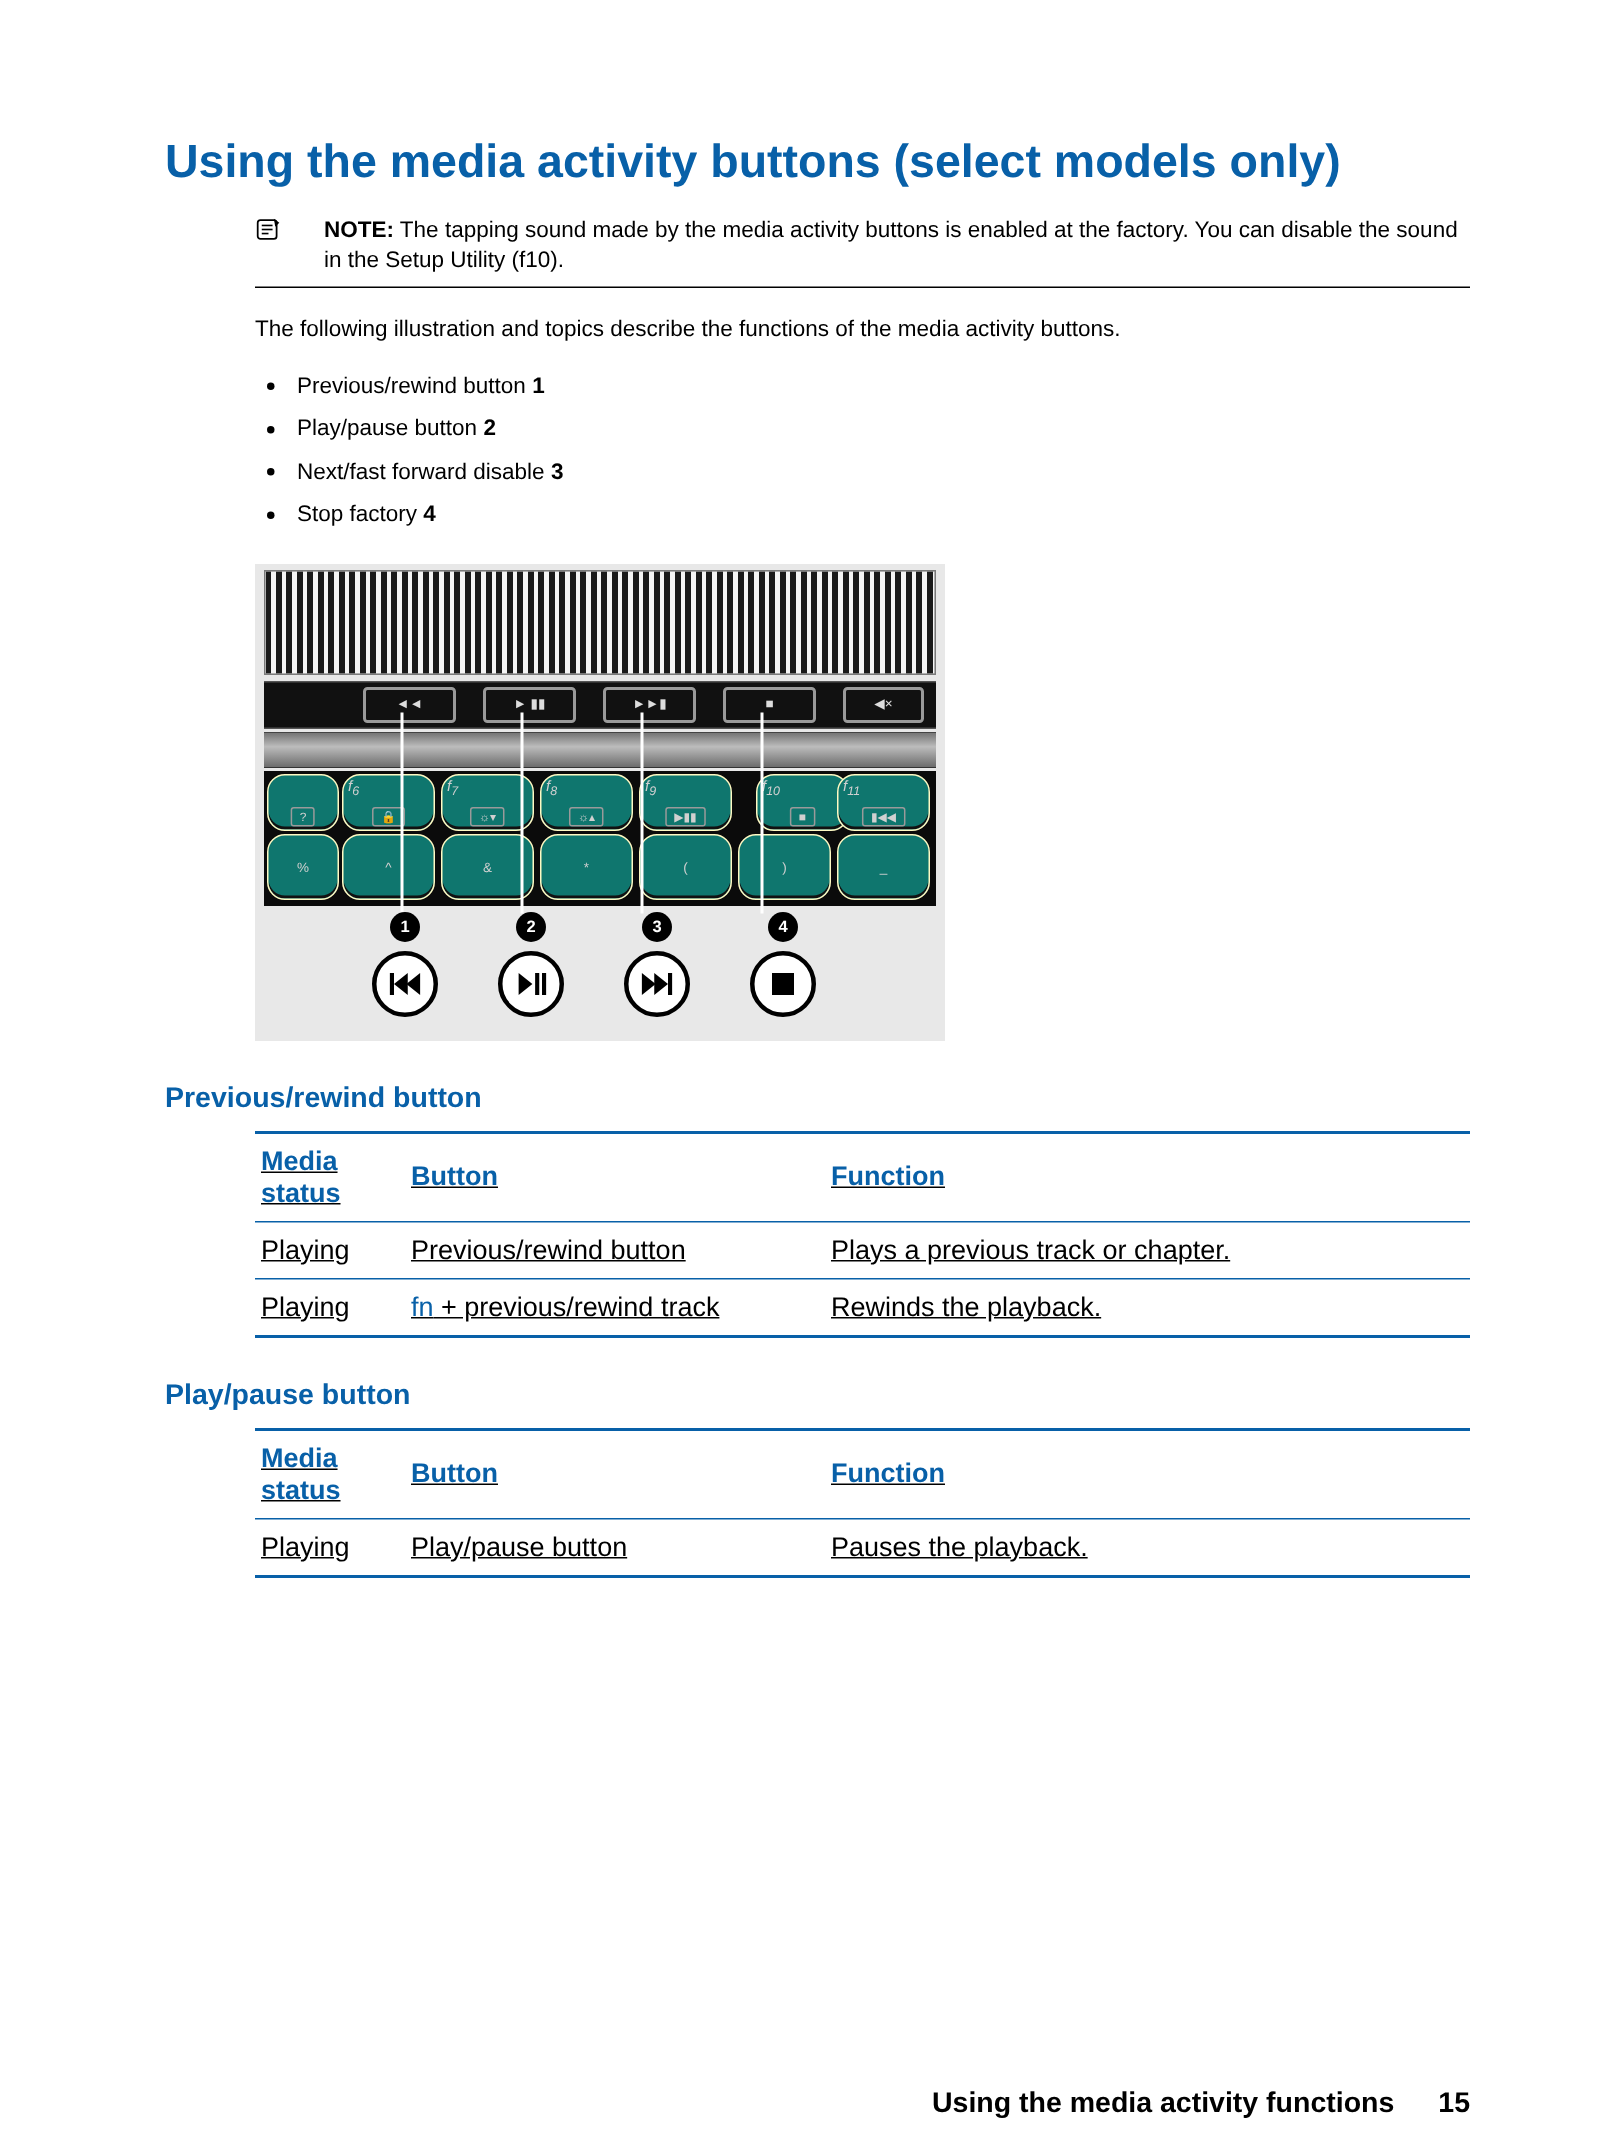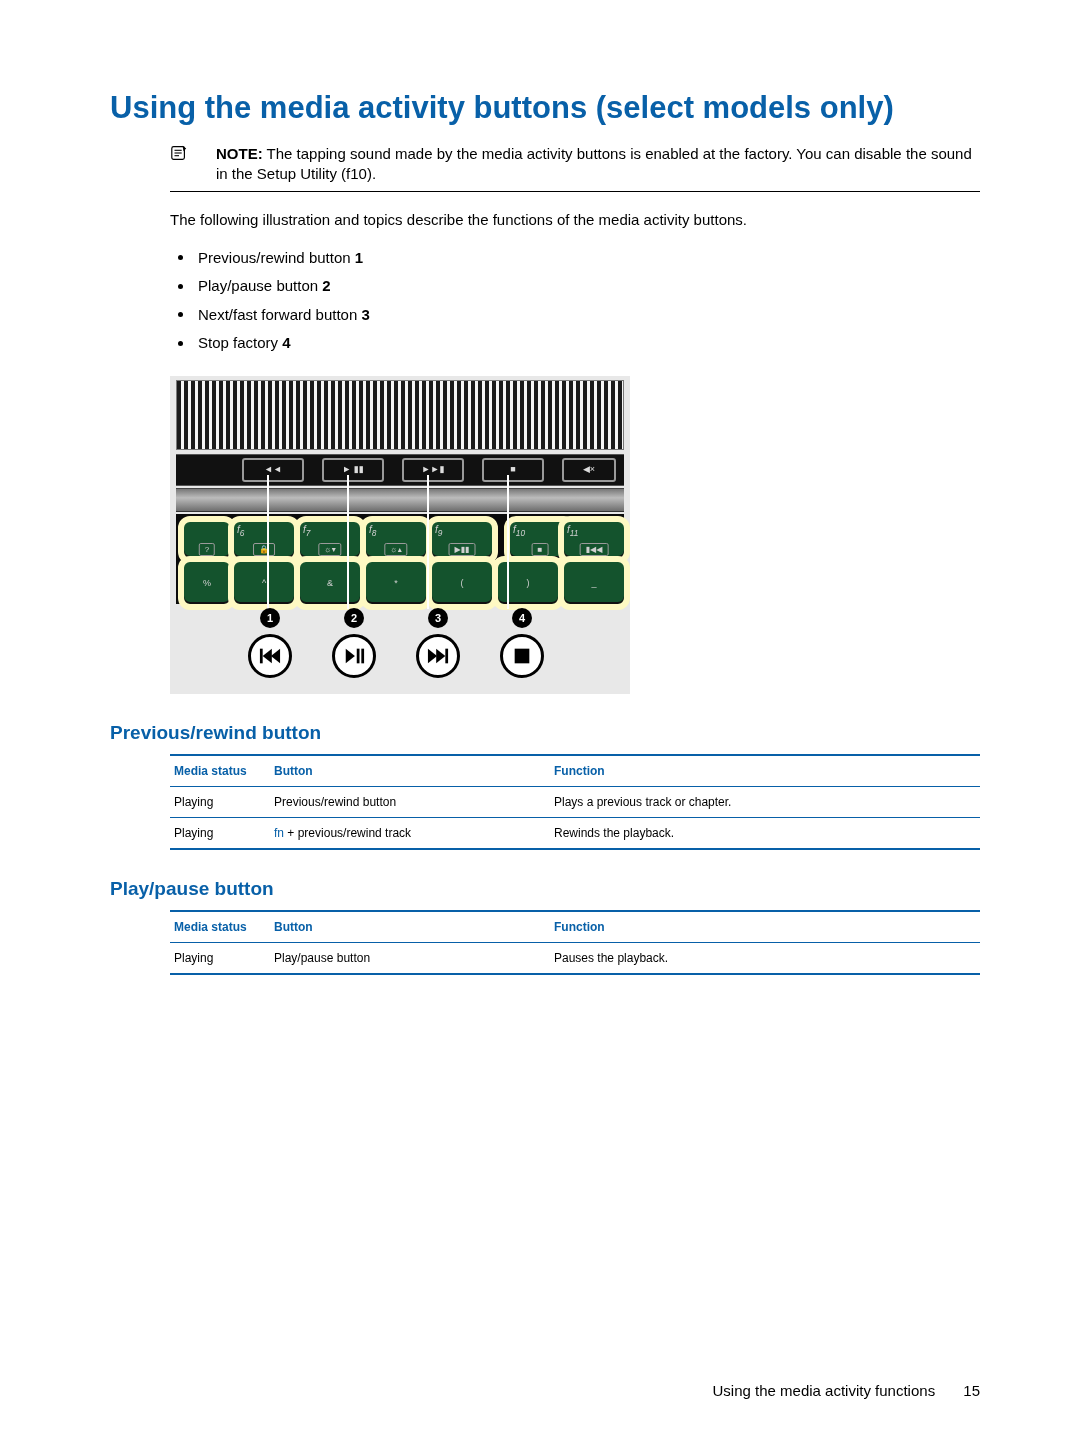--- a/index.html
+++ b/index.html
@@ -104,22 +104,22 @@
     position: absolute; left: 6px; right: 6px; top: 112px; height: 22px;
     background: linear-gradient(#777, #bcbcbc 40%, #6e6e6e);
     border-top: 1px solid #444; border-bottom: 1px solid #333;
   }
   .keyarea {
     position: absolute; left: 6px; right: 6px; top: 138px; height: 90px;
     background: #0b0b0b;
   }
   .key {
     position: absolute;
-    background: #14532d;
-    border: 6px solid #fef9c3;
+    background: #0f766e;
+    border: 1px solid #fef9c3;
     border-radius: 12px;
     color: #d0d0d0;
     font-size: 9px;
     box-shadow: inset 0 -2px 0 #111;
   }
   .key.fn-row { top: 2px; height: 36px; width: 60px; }
   .key .sup { position: absolute; top: 2px; left: 3px; font-style: italic; font-size: 10px; }
   .key .ic  { position: absolute; bottom: 2px; left: 50%; transform: translateX(-50%);
               border: 1px solid #9a9a9a; border-radius: 2px; padding: 1px 5px; font-size: 8px; }
   .key.num-row { top: 42px; height: 42px; width: 60px; text-align: center; line-height: 42px; }
@@ -146,21 +146,22 @@
     border: 3px solid #000; background: #fff;
     display: flex; align-items: center; justify-content: center;
   }
   .ctrl-circle svg { width: 22px; height: 22px; }
 
   
   table.func {
     border-collapse: collapse;
     width: 100%;
     margin-top: 6px;
-    font-size: 12px;
+    font-size: 18px;
+    text-decoration: underline;
   }
   table.func thead th {
     text-align: left;
     color: #0860a8;
     font-weight: bold;
     padding: 8px 4px;
     border-top: 2px solid #0860a8;
     border-bottom: 1px solid #0860a8;
   }
   table.func tbody td {
@@ -168,23 +169,24 @@
     border-bottom: 1px solid #0860a8;
     margin-top: 38px;
   }
   table.func tbody tr:last-child td { border-bottom: 2px solid #0860a8; }
   table.func col.c1 { width: 100px; }
   table.func col.c2 { width: 280px; }
   table.func col.c3 { }
 
   .footer {
     position: absolute;
-    bottom: 38px;
+    bottom: 23px;
     right: 100px;
-    font-size: 15px;
+    font-size: 19px;
+    font-weight: bold;
   }
   .footer .pg { margin-left: 24px; }
 </style>
 </head>
 <body>
 
 <div class="h1">Using the media activity buttons (select models only)</div>
 
 <div class="indent">
   <div class="note-row">
@@ -202,21 +204,21 @@
       <span>The tapping sound made by the media activity buttons is enabled at the factory. You can disable the sound in the Setup Utility (f10).</span>
     </div>
   </div>
   <hr class="note-hr">
 
   <p class="para">The following illustration and topics describe the functions of the media activity buttons.</p>
 
   <ul class="bullets">
     <li><span>Previous/rewind button </span><span class="bold">1</span></li>
     <li><span>Play/pause button </span><span class="bold">2</span></li>
-    <li><span>Next/fast forward button </span><span class="bold">3</span></li>
+    <li><span>Next/fast forward disable </span><span class="bold">3</span></li>
     <li><span>Stop factory </span><span class="bold">4</span></li>
   </ul>
 
   <div class="illus">
     <div class="grille"></div>
 
     <div class="touchbar">
       <div class="tb-btn" style="left:66px">◄◄</div>
       <div class="tb-btn" style="left:146px">► ▮▮</div>
       <div class="tb-btn" style="left:226px">►►▮</div>

